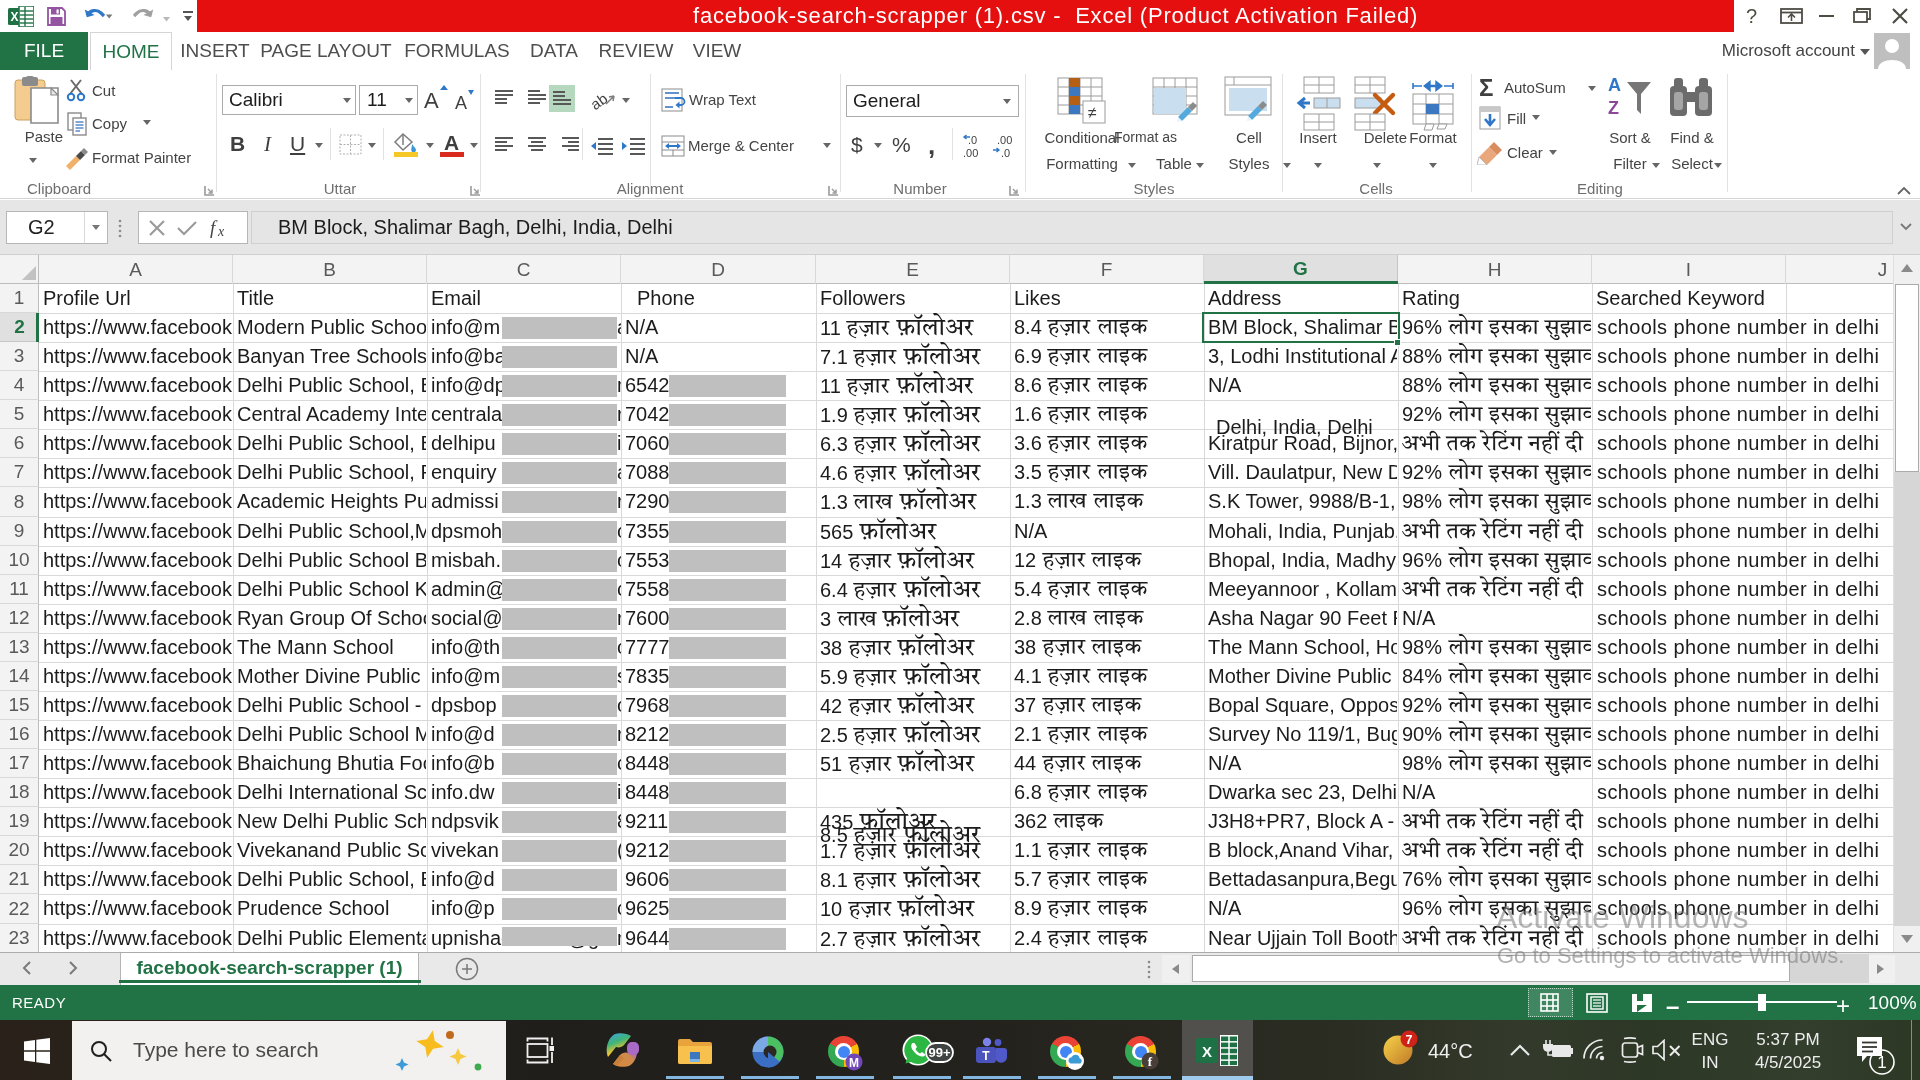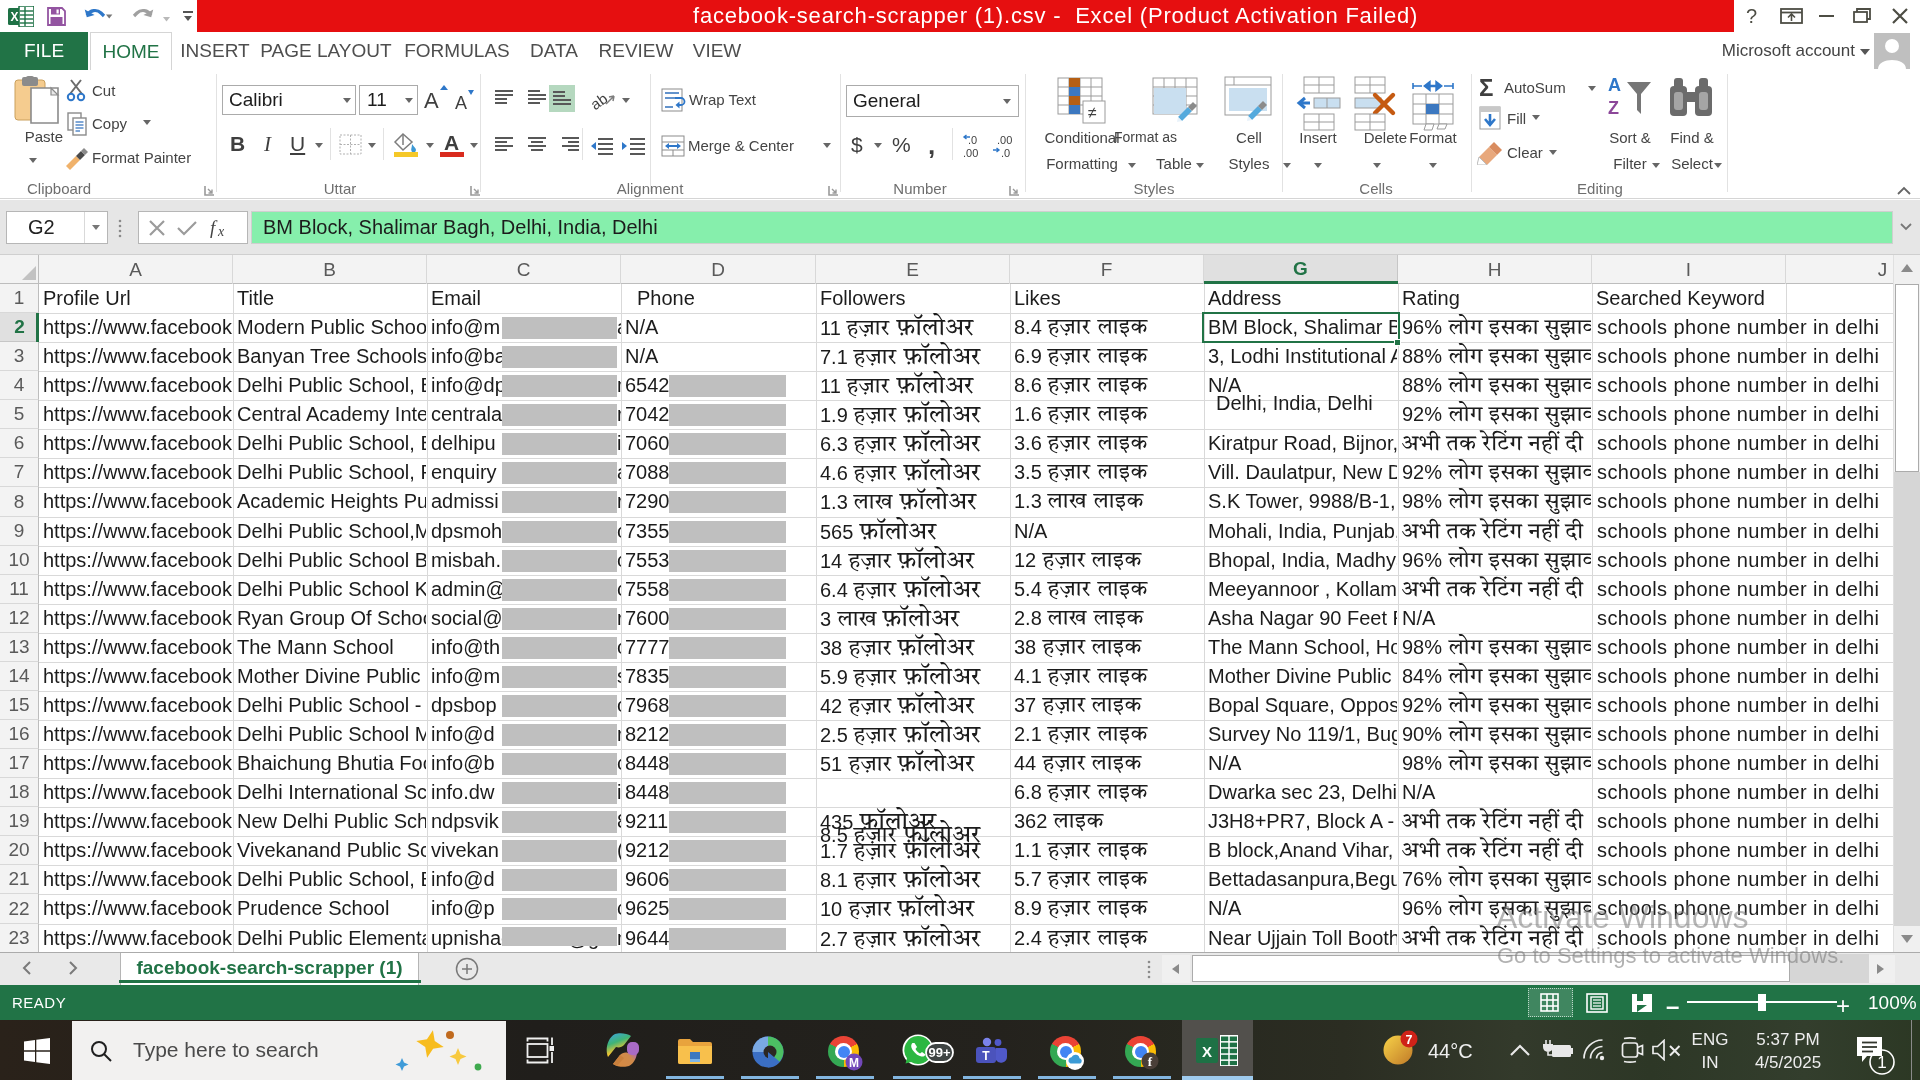--- a/index.html
+++ b/index.html
@@ -445,21 +445,21 @@
       <circle cx="4" cy="18" r="1.3"></circle>
     </g>
   </svg>
 <div class="ab" style="left:138px;top:211px;width:110px;height:33px;background:#fff;border:1px solid #b6b6b6"></div>
 <svg class="ab" style="left:148px;top:218px" width="92" height="20" viewBox="0 0 92 20">
 <path d="M2 3 L16 17 M16 3 L2 17" stroke="#9b9b9b" stroke-width="2.2"></path>
 <path d="M30 10 L36 16 L48 4" stroke="#9b9b9b" stroke-width="2.2" fill="none"></path>
 <text x="62" y="16" font-size="19" font-style="italic" fill="#444" font-family="Liberation Serif">f</text>
 <text x="70" y="18" font-size="14" font-style="italic" fill="#444" font-family="Liberation Serif">x</text>
   </svg>
-<div class="ab" style="left:251px;top:211px;width:1642px;height:33px;background:#86efac;border:1px solid #cfcfcf;font-size:20px;color:#1c1c1c;line-height:31px;padding-left:11px">BM Block, Shalimar Bagh, Delhi, India, Delhi</div>
+<div class="ab" style="left:251px;top:211px;width:1642px;height:33px;background:#e5e5e5;border:1px solid #cfcfcf;font-size:20px;color:#1c1c1c;line-height:31px;padding-left:26px">BM Block, Shalimar Bagh, Delhi, India, Delhi</div>
 <svg class="ab" style="left:1899px;top:222px" width="14" height="10" viewBox="0 0 14 10">
     <path d="M2 2 L7 7 L12 2" stroke="#777" stroke-width="1.8" fill="none"></path>
   </svg>
 <div class="ab" style="left:0;top:255px;width:1893px;height:29px;background:#f3f3f3;border-bottom:1px solid #bdbdbd"></div>
 <div class="ab" style="left:0;top:255px;width:39px;height:29px;background:#f3f3f3;border-right:1px solid #bdbdbd;border-bottom:1px solid #bdbdbd"></div>
 <div class="ab" style="left:22px;top:266px;width:0;height:0;border-left:14px solid transparent;border-bottom:14px solid #c2c2c2"></div>
 <div class="ab" style="left:39px;top:255px;width:194px;height:29px;font-size:19px;color:#5a5a5a;text-align:center;line-height:29px;border-right:1px solid #d8d8d8">A</div>
 <div class="ab" style="left:233px;top:255px;width:194px;height:29px;font-size:19px;color:#5a5a5a;text-align:center;line-height:29px;border-right:1px solid #d8d8d8">B</div>
 <div class="ab" style="left:427px;top:255px;width:194px;height:29px;font-size:19px;color:#5a5a5a;text-align:center;line-height:29px;border-right:1px solid #d8d8d8">C</div>
 <div class="ab" style="left:621px;top:255px;width:195px;height:29px;font-size:19px;color:#5a5a5a;text-align:center;line-height:29px;border-right:1px solid #d8d8d8">D</div>
@@ -608,21 +608,21 @@
 <div class="ab" style="left:816px;top:400px;width:193px;height:29px;font-size:20px;color:#1c1c1c;line-height:29px;white-space:nowrap;overflow:hidden;padding-left:4px">1.9<span style="letter-spacing:0"> </span><svg class="dv" style="width:43.9px;height:17.2px;vertical-align:-3.6px;" viewBox="-0.6 -13.6 43.9 17.2">
       <use href="#p-hazar"></use>
     </svg><span style="letter-spacing:0"> </span><svg class="dv" style="width:78.0px;height:22.7px;vertical-align:-0.7px;" viewBox="-0.6 -20.0 70.9 20.6">
       <use href="#p-follower"></use>
     </svg></div>
 <div class="ab" style="left:1010px;top:400px;width:193px;height:29px;font-size:20px;color:#1c1c1c;line-height:29px;white-space:nowrap;overflow:hidden;padding-left:4px">1.6<span style="letter-spacing:0"> </span><svg class="dv" style="width:43.9px;height:17.2px;vertical-align:-3.6px;" viewBox="-0.6 -13.6 43.9 17.2">
       <use href="#p-hazar"></use>
     </svg><span style="letter-spacing:0"> </span><svg class="dv" style="width:51.0px;height:17.0px;vertical-align:-3.4px;" viewBox="-0.6 -13.6 51.0 17.0">
       <use href="#p-like"></use>
     </svg></div>
-<div class="ab" style="left:1204px;top:389px;width:171px;height:29px;font-size:20px;color:#1c1c1c;line-height:29px;white-space:nowrap;overflow:hidden;padding-left:12px">Delhi, India, Delhi</div>
+<div class="ab" style="left:1204px;top:413px;width:171px;height:29px;font-size:20px;color:#1c1c1c;line-height:29px;white-space:nowrap;overflow:hidden;padding-left:12px">Delhi, India, Delhi</div>
 <div class="ab" style="left:1398px;top:400px;width:193px;height:29px;font-size:20px;color:#1c1c1c;line-height:29px;white-space:nowrap;overflow:hidden;padding-left:4px">92% <svg class="dv" style="width:148.4px;height:26.1px;vertical-align:-6.1px;" viewBox="-0.6 -20.0 148.4 26.1">
       <use href="#p-sujhav"></use>
     </svg></div>
 <div class="ab" style="left:1592px;top:400px;width:300px;height:29px;font-size:20px;color:#1c1c1c;line-height:29px;white-space:nowrap;padding-left:5px;letter-spacing:.38px">schools phone number in delhi</div>
 <div class="ab" style="left:39px;top:429px;width:193px;height:29px;font-size:20px;color:#1c1c1c;line-height:29px;white-space:nowrap;overflow:hidden;padding-left:4px">https://www.facebook.com/</div>
 <div class="ab" style="left:233px;top:429px;width:193px;height:29px;font-size:20px;color:#1c1c1c;line-height:29px;white-space:nowrap;overflow:hidden;padding-left:4px">Delhi Public School, Bijnor</div>
 <div class="ab" style="left:427px;top:429px;width:193px;height:29px;font-size:20px;color:#1c1c1c;line-height:29px;white-space:nowrap;overflow:hidden;padding-left:4px">delhipu</div>
 <div class="ab" style="left:502px;top:433px;width:115px;height:22px;background:#bfbfbf"></div>
 <div class="ab" style="left:617px;top:429px;width:4px;height:29px;font-size:20px;color:#1c1c1c;line-height:29px;white-space:nowrap;overflow:hidden;padding-left:0px">i</div>
 <div class="ab" style="left:621px;top:429px;width:193px;height:29px;font-size:20px;color:#1c1c1c;line-height:29px;white-space:nowrap;overflow:hidden;padding-left:4px">7060</div>

